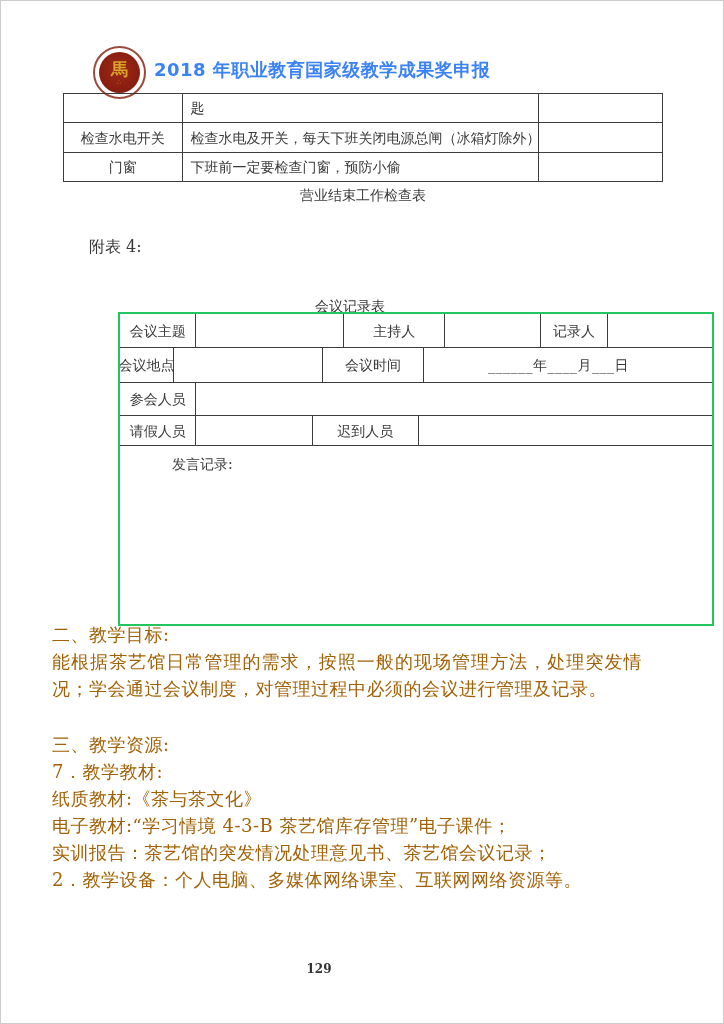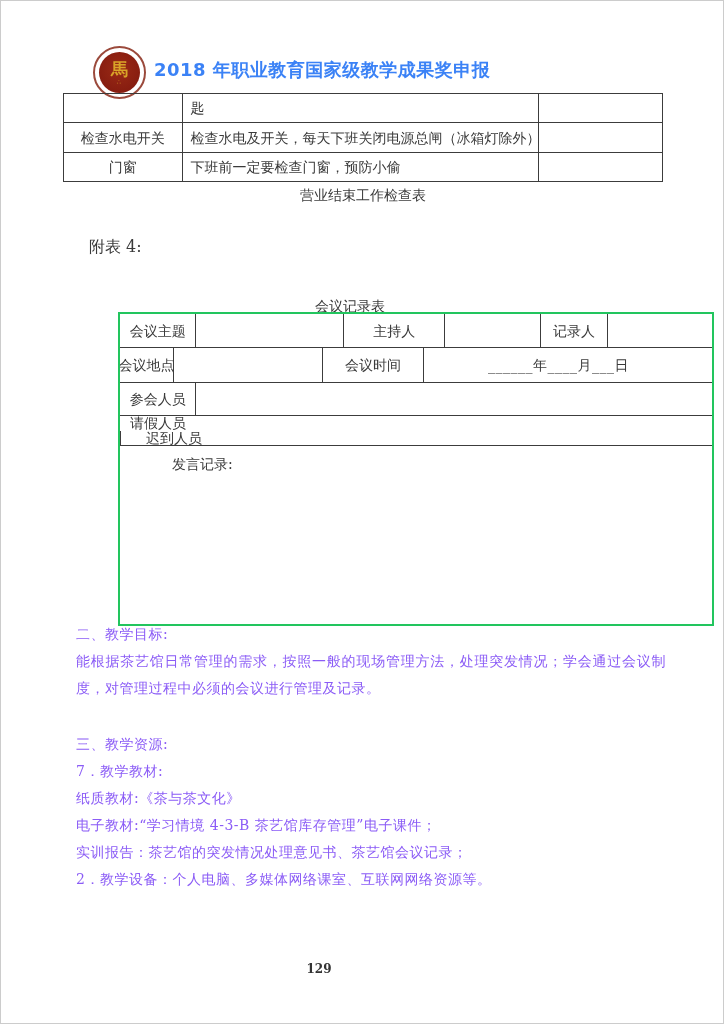--- a/index.html
+++ b/index.html
@@ -66,32 +66,32 @@
   .meeting-title {
     position:absolute; left:0px; top:263px; width:698px;
     text-align:center; font-size:14px;margin-top:34px;
   }
 
   
   .meeting { left:117px; top:311px; width:596px; border:2px solid #22c55e; }
   .meeting .r1 { height:33px; }
   .meeting .r2 { height:35px; }
   .meeting .r3 { height:33px; }
-  .meeting .r4 { height:30px;flex-direction:column; }
+  .meeting .r4 { height:30px; }
   .meeting .r5 { height:179px;padding-left:44px; }
   .meeting .date-cell { justify-content:center; letter-spacing:0.5px; }
   .meeting .speech-cell {
     align-items:flex-start; padding:9px 8px; width:100%;
     white-space:normal;
   }
 
   
   .bodytext {
-    position:absolute; left:75px; top:620px; width:600px;
-    font-size:14px; line-height:27px; letter-spacing:0.5px; color:#8b5cf6;
+    position:absolute; left:51px; top:620px; width:600px;
+    font-size:18px; line-height:27px; letter-spacing:0.5px; color:#a16207;
   }
   .para { width:590px; text-align:justify; }
   .spacer { height:29px; }
   .bodyline { white-space:nowrap; }
 
   .page-number {
     position:absolute; left:0; top:961px; width:636px;
     text-align:center; font-size:12px; font-weight:700; color:#333;
   }
 </style>

